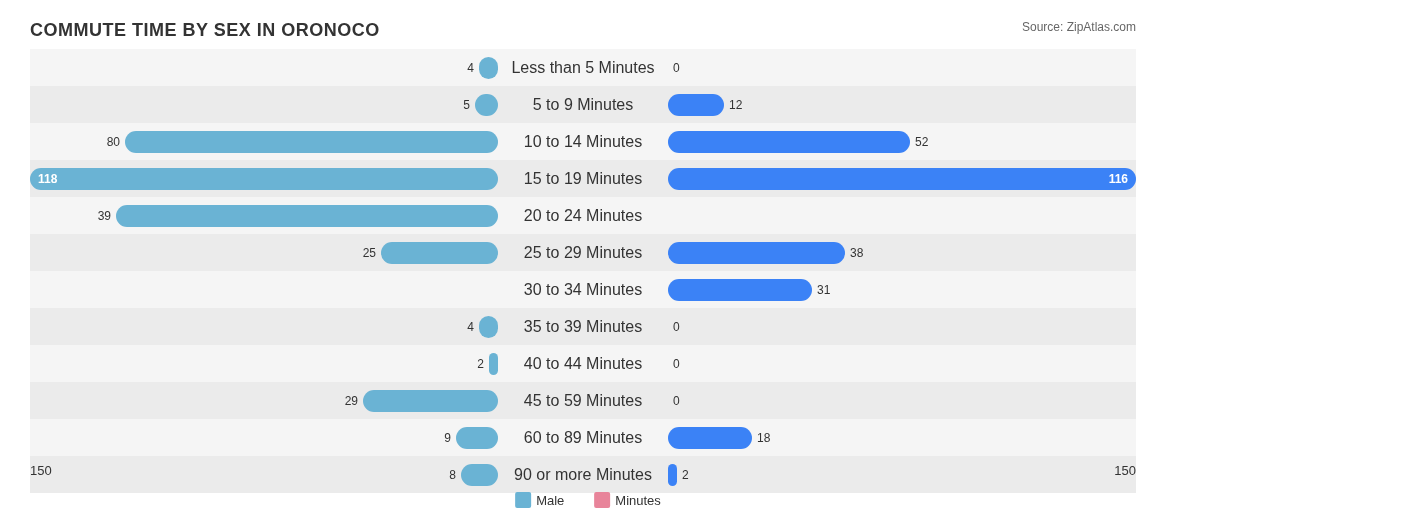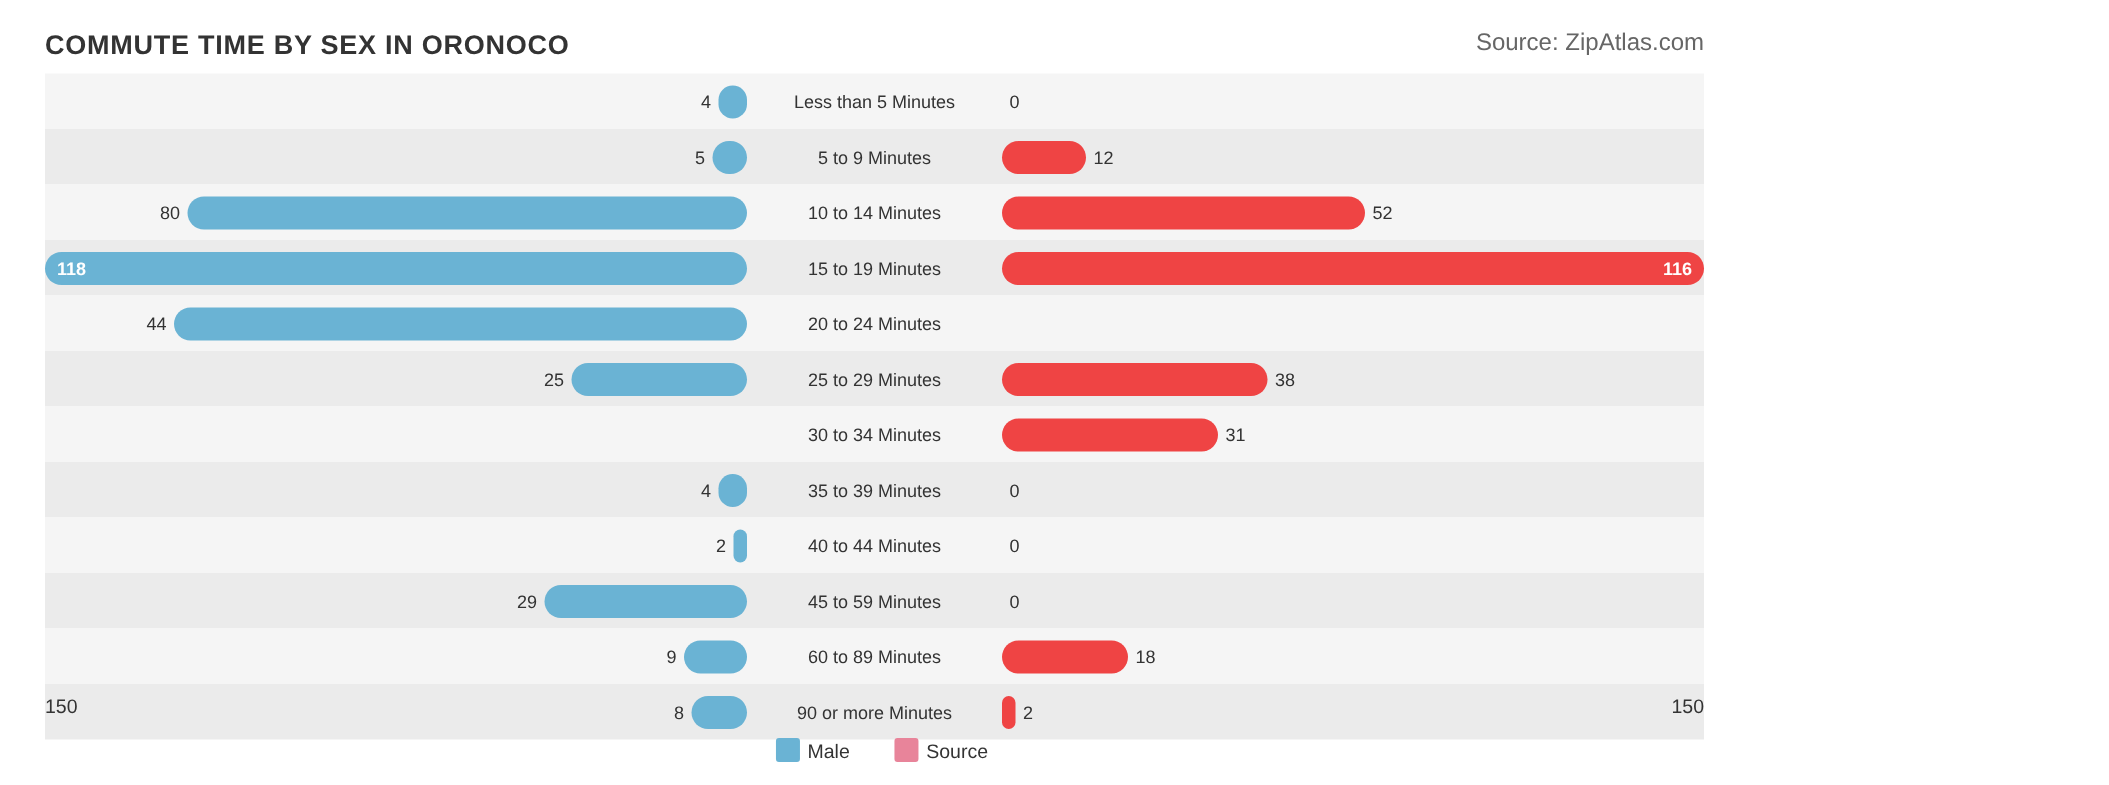--- a/index.html
+++ b/index.html
@@ -22,21 +22,21 @@
       font-weight: bold;
       text-transform: uppercase;
       color: #333;
       margin-bottom: 8px;
       letter-spacing: 0.5px;
     }
     .source-text {
       position: absolute;
       top: 20px;
       right: 30px;
-      font-size: 16px;
+      font-size: 12px;
       color: #666;
     }
     .rows-area {
       display: flex;
       flex-direction: column;
       gap: 0px;
       margin-top: 5px;
     }
     .bar-row {
       display: flex;
@@ -47,21 +47,21 @@
     .bar-row:nth-child(odd) {
       background: #f5f5f5;
     }
     .bar-row:nth-child(even) {
       background: #ebebeb;
     }
     .center-label {
       position: absolute;
       left: 50%;
       transform: translateX(-50%);
-      font-size: 12px;
+      font-size: 16px;
       color: #333;
       white-space: nowrap;
       z-index: 10;
       text-align: center;
       width: 160px;
     }
     
     
     .left-section {
       display: flex;
@@ -90,21 +90,21 @@
       background: #6ab3d4;
       border-radius: 11px;
       display: flex;
       align-items: center;
       justify-content: flex-start;
       padding-left: 0;
       position: relative;
     }
     .female-bar {
       height: 22px;
-      background: #ef4444;
+      background: #3b82f6;
       border-radius: 11px;
       display: flex;
       align-items: center;
       justify-content: flex-end;
       padding-right: 0;
       position: relative;
       text-decoration: underline;
     }
     .male-value {
       position: absolute;
@@ -228,21 +228,21 @@
         <div class="center-label">15 to 19 Minutes</div>
         <div class="right-section">
           <div class="female-bar" style="width: 541px;">
             <span class="female-value-inside">116</span>
           </div>
         </div>
       </div>
       <div class="bar-row">
         <div class="left-section">
           <div class="male-bar" style="width: 382px;">
-            <span class="male-value">44</span>
+            <span class="male-value">39</span>
           </div>
         </div>
         <div class="center-label">20 to 24 Minutes</div>
       </div>
       <div class="bar-row">
         <div class="left-section">
           <div class="male-bar" style="width: 117px;">
             <span class="male-value">25</span>
           </div>
         </div>
@@ -331,16 +331,16 @@
   <div class="axis-left">150</div>
   <div class="axis-right">150</div>
 
   <div class="legend">
     <div class="legend-item">
       <div class="legend-box" style="background:#6ab3d4; border-radius:2px;"></div>
       <span>Male</span>
     </div>
     <div class="legend-item">
       <div class="legend-box" style="background:#e8849a; border-radius:2px;"></div>
-      <span>Source</span>
+      <span>Minutes</span>
     </div>
   </div>
 </div>
 
 </body></html>

